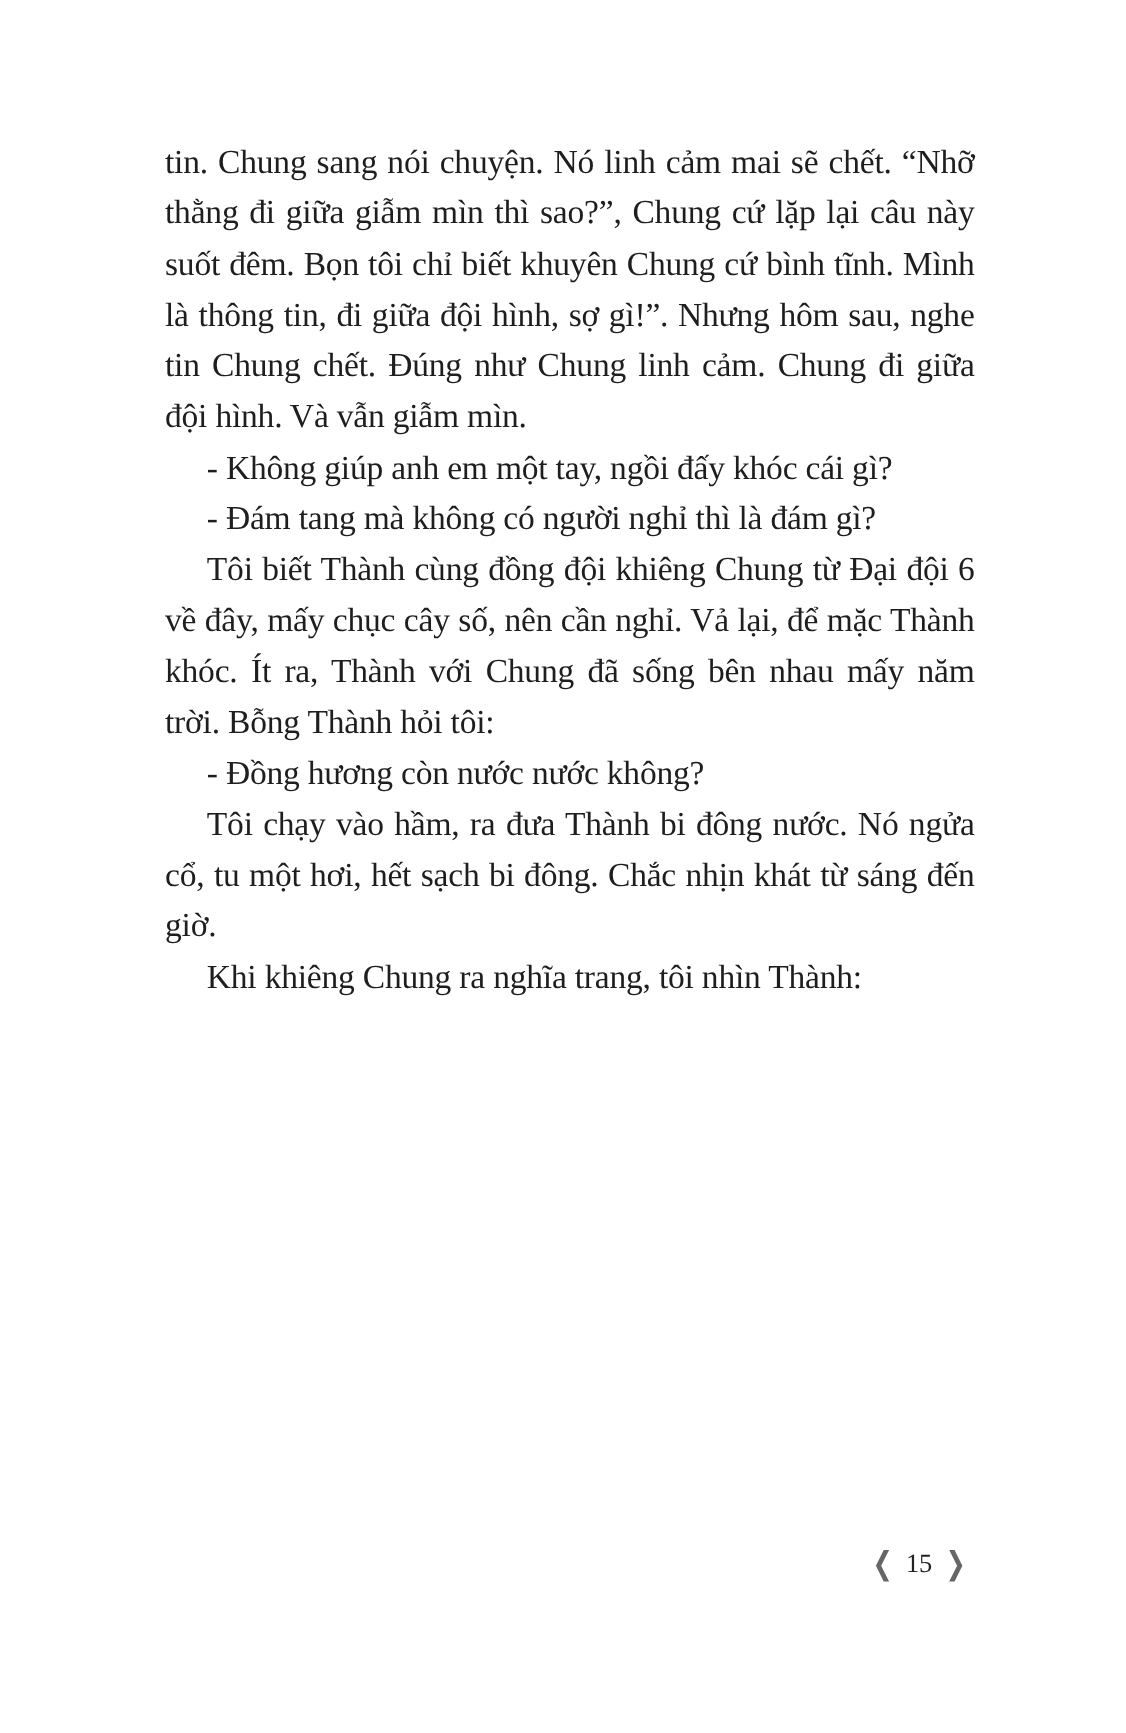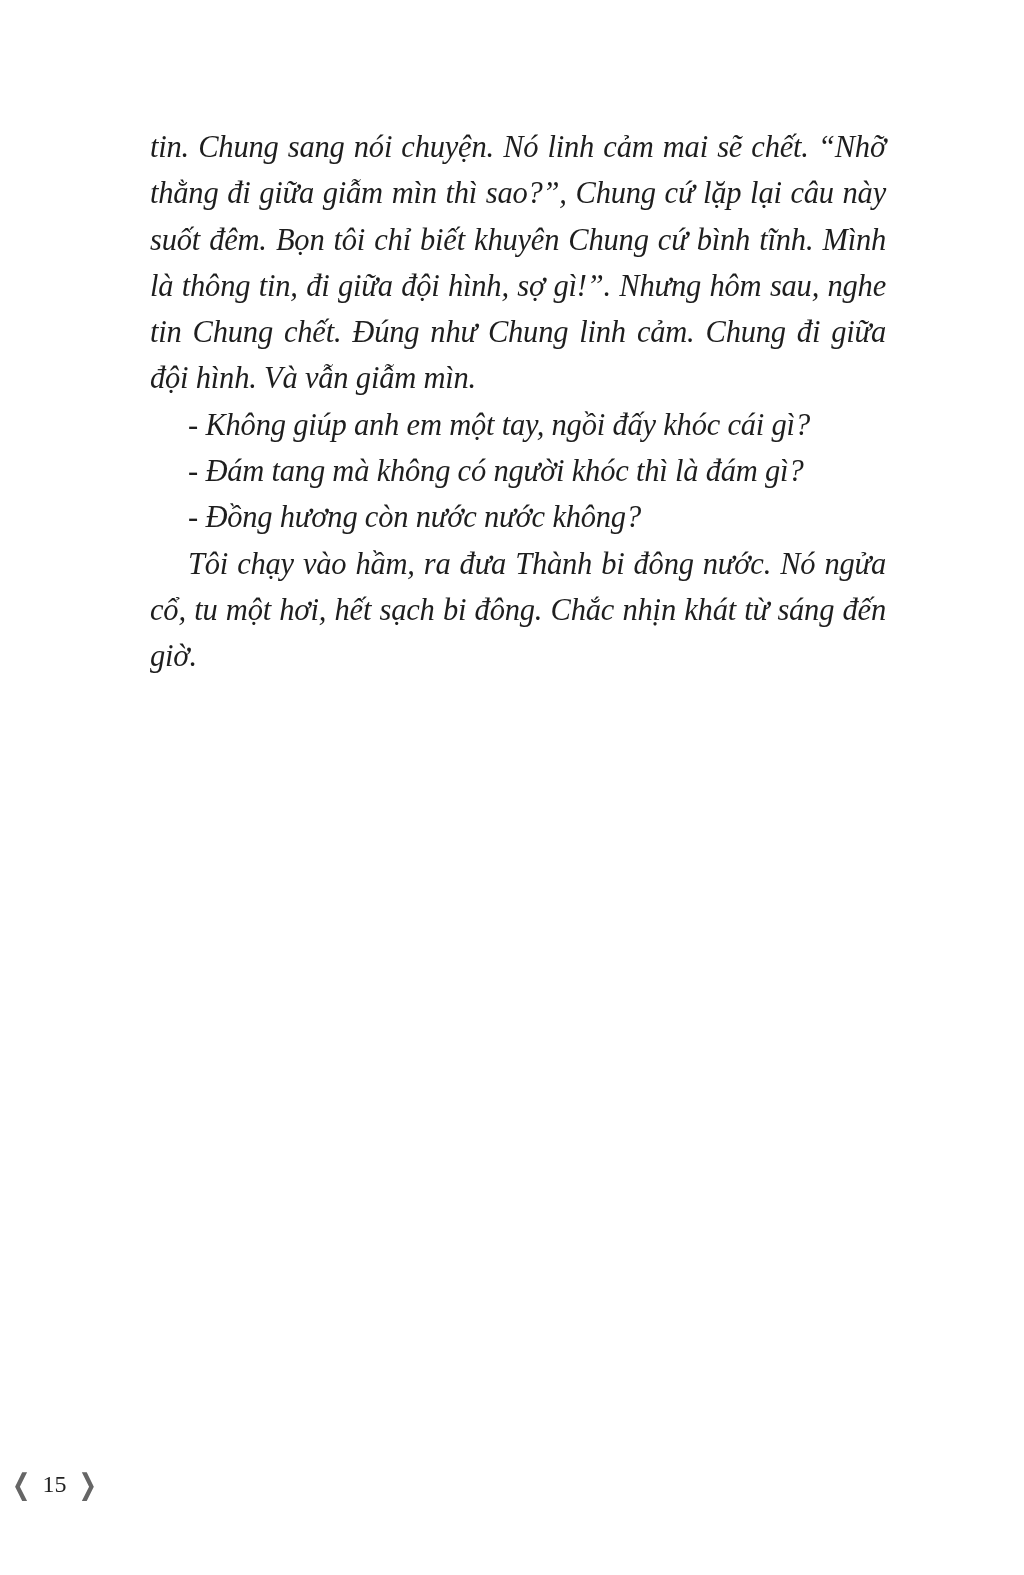--- a/index.html
+++ b/index.html
@@ -22,52 +22,53 @@
       width: 736px;
       font-size: 30.5px;
       line-height: 46.3px;
     }
     .para {
       margin: 0;
       text-align: justify;
       text-align-last: left;
       text-indent: 38px;
       letter-spacing: -0.2px;
-      font-style: italic;
     }
     .para.no-indent {
       text-indent: 0;
     }
     .para.dialogue {
       text-align: right;
     }
     .footer {
       position: absolute;
-      top: 1471px;
+      top: 1409px;
       left: 0;
       width: 890px;
-      text-align: left;
+      text-align: right;
       font-size: 24px;
       color: #222;
     }
     .footer .chev {
       color: #666;
       font-family: "DejaVu Sans", sans-serif;
       font-size: 22px;
       display: inline-block;
       margin: 0 12px;
       transform: scaleY(1.3);
     }
   </style>
 </head>
 <body>
 
 <main class="page-body">
   <p class="para no-indent">tin. Chung sang nói chuyện. Nó linh cảm mai sẽ chết. “Nhỡ thằng đi giữa giẫm mìn thì sao?”, Chung cứ lặp lại câu này suốt đêm. Bọn tôi chỉ biết khuyên Chung cứ bình tĩnh. Mình là thông tin, đi giữa đội hình, sợ gì!”. Nhưng hôm sau, nghe tin Chung chết. Đúng như Chung linh cảm. Chung đi giữa đội hình. Và vẫn giẫm mìn.</p>
   <p class="para dialogue">- Không giúp anh em một tay, ngồi đấy khóc cái gì?</p>
-  <p class="para dialogue">- Đám tang mà không có người khóc thì là đám gì?</p>
+  <p class="para dialogue">- Đám tang mà không có người nghỉ thì là đám gì?</p>
+  <p class="para">Tôi biết Thành cùng đồng đội khiêng Chung từ Đại đội 6 về đây, mấy chục cây số, nên cần nghỉ. Vả lại, để mặc Thành khóc. Ít ra, Thành với Chung đã sống bên nhau mấy năm trời. Bỗng Thành hỏi tôi:</p>
   <p class="para dialogue">- Đồng hương còn nước nước không?</p>
   <p class="para">Tôi chạy vào hầm, ra đưa Thành bi đông nước. Nó ngửa cổ, tu một hơi, hết sạch bi đông. Chắc nhịn khát từ sáng đến giờ.</p>
+  <p class="para dialogue">Khi khiêng Chung ra nghĩa trang, tôi nhìn Thành:</p>
 </main>
 
 <footer class="footer">
   <span class="chev">❮</span><span>15</span><span class="chev">❯</span>
 </footer>
 
 </body></html>

